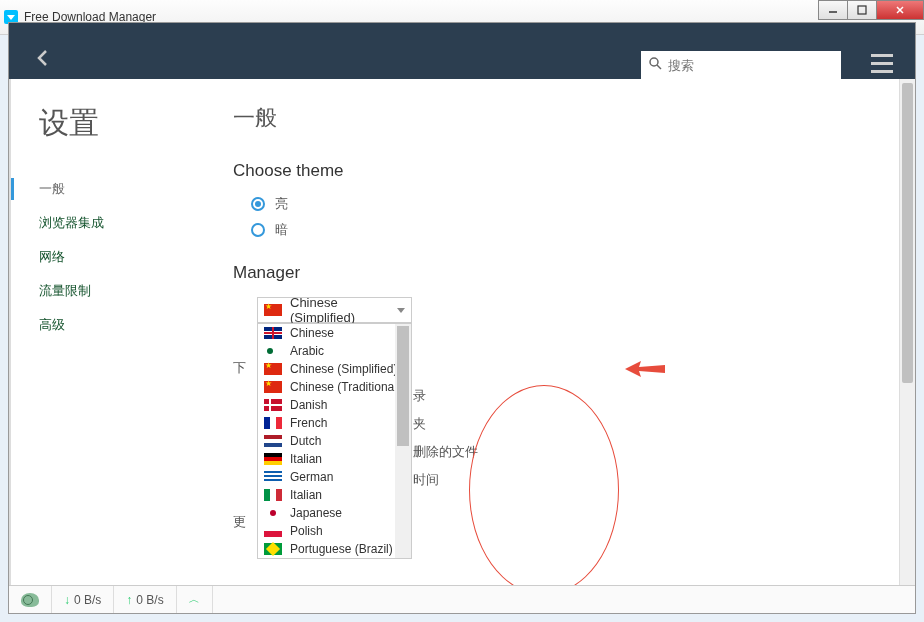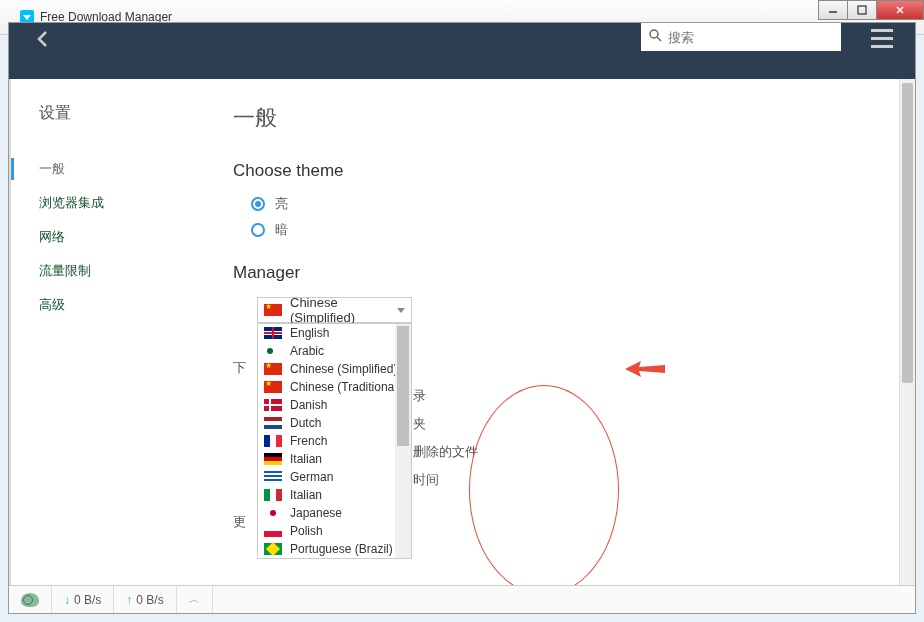--- a/index.html
+++ b/index.html
@@ -1,48 +1,48 @@
 <!DOCTYPE html>
 <html><head>
   <meta charset="utf-8">
   <style>
     * { margin: 0; padding: 0; box-sizing: border-box; }
     body { font-family: "Microsoft YaHei", Arial, sans-serif; font-size: 13px; color: #333; overflow: hidden; width: 924px; height: 622px; position: relative; background: #e8f0f8; }
     
     
-    .titlebar { height: 35px; background: linear-gradient(#fdfdfd, #f0f0f0); border-bottom: 1px solid #d0d0d0; display: flex; align-items: center; padding-left: 20px; position: relative; text-align: right; }
+    .titlebar { height: 35px; background: linear-gradient(#fdfdfd, #f0f0f0); border-bottom: 1px solid #d0d0d0; display: flex; align-items: center; padding-left: 4px; position: relative; text-align: right; }
     .titlebar-icon { width: 14px; height: 14px; background: #00bfff; border-radius: 2px; margin-right: 6px; position: relative; }
     .titlebar-icon::after { content: ''; position: absolute; left: 3px; top: 5px; width: 0; height: 0; border-left: 4px solid transparent; border-right: 4px solid transparent; border-top: 5px solid #fff; }
     .titlebar-text { font-size: 12px; color: #333; }
     .window-controls { position: absolute; right: 0; top: 0; display: flex; }
     .win-btn { width: 30px; height: 20px; display: flex; align-items: center; justify-content: center; font-size: 10px; border: 1px solid #888; background: linear-gradient(#f8f8f8, #e0e0e0); margin-left: -1px; }
     .win-btn.close { background: linear-gradient(#e77, #c33); color: #fff; width: 48px; border-top-right-radius: 0; }
     .win-btn svg { width: 10px; height: 10px; }
     
     
     .app { position: absolute; top: 22px; left: 8px; right: 8px; bottom: 8px; background: #fff; border: 1px solid #999; display: flex; flex-direction: column; }
     
     
-    .header { height: 56px; background: #2c3e50; display: flex; align-items: flex-start; padding: 0 16px; }
+    .header { height: 56px; background: #2c3e50; display: flex; align-items: flex-end; padding: 0 16px; }
     .back-btn { color: #d0d0d0; font-size: 20px; cursor: pointer; padding: 6px 10px; }
     .header-spacer { flex: 1; }
     .search-box { background: #fff; height: 28px; width: 200px; display: flex; align-items: center; padding: 0 8px; margin-right: 24px; }
     .search-icon { color: #666; margin-right: 6px; font-size: 14px; }
     .search-input { border: none; outline: none; font-size: 13px; width: 100%; }
     .hamburger { display: flex; flex-direction: column; gap: 5px; cursor: pointer; padding: 6px; }
     .hamburger span { width: 22px; height: 3px; background: #d0d0d0; }
     
     
     .content { flex: 1; display: flex; position: relative; overflow: hidden; }
     .content-scroll { position: absolute; right: 0; top: 0; bottom: 0; width: 16px; background: #f0f0f0; border-left: 1px solid #ddd; }
     .content-scroll .thumb { position: absolute; left: 2px; right: 2px; top: 4px; height: 300px; background: #c0c0c0; border-radius: 2px; }
     
     
     .sidebar { width: 220px; padding: 24px 0 0 28px; border-left: 2px solid #ddd; margin-left: 0; }
-    .page-title { font-size: 16px; font-weight: normal; color: #555; margin-bottom: 28px; }
+    .page-title { font-size: 30px; font-weight: normal; color: #555; margin-bottom: 28px; }
     .nav-item { padding: 8px 0; color: #14532d; font-size: 13px; cursor: pointer; position: relative; }
     .nav-item.active { color: #666; }
     .nav-item.active::before { content:''; position:absolute; left:-28px; top:6px; bottom:6px; width:3px; background:#3498db;}
     
     
     .main { flex: 1; padding: 24px 0 0 4px; position: relative; }
     .section-title { font-size: 22px; font-weight: normal; color: #555; margin-bottom: 28px; }
     .section-label { font-size: 17px; color: #333; margin-bottom: 14px; margin-top: 24px; }
     .section-label:first-of-type { margin-top: 0; }
     .radio-row { display: flex; align-items: center; margin: 8px 0 8px 18px; }
@@ -177,45 +177,45 @@
 
       <div class="section-label">Manager</div>
       <div class="dropdown-wrap">
         <div class="dropdown-selected">
           <span class="flag cn"></span>
           <span>Chinese (Simplified)</span>
         </div>
         <div class="dropdown-list">
           <div class="dropdown-item">
               <span class="flag gb"></span>
-              <span>English</span>
+              <span>Chinese</span>
             </div>
           <div class="dropdown-item">
               <span class="flag sa"></span>
               <span>Arabic</span>
             </div>
           <div class="dropdown-item">
               <span class="flag cn"></span>
               <span>Chinese (Simplified)</span>
             </div>
           <div class="dropdown-item">
               <span class="flag cn"></span>
               <span>Chinese (Traditional)</span>
             </div>
           <div class="dropdown-item">
               <span class="flag dk"></span>
               <span>Danish</span>
             </div>
           <div class="dropdown-item">
+              <span class="flag fr"></span>
+              <span>French</span>
+            </div>
+          <div class="dropdown-item">
               <span class="flag nl"></span>
               <span>Dutch</span>
-            </div>
-          <div class="dropdown-item">
-              <span class="flag fr"></span>
-              <span>French</span>
             </div>
           <div class="dropdown-item">
               <span class="flag de"></span>
               <span>Italian</span>
             </div>
           <div class="dropdown-item">
               <span class="flag gr"></span>
               <span>German</span>
             </div>
           <div class="dropdown-item">

